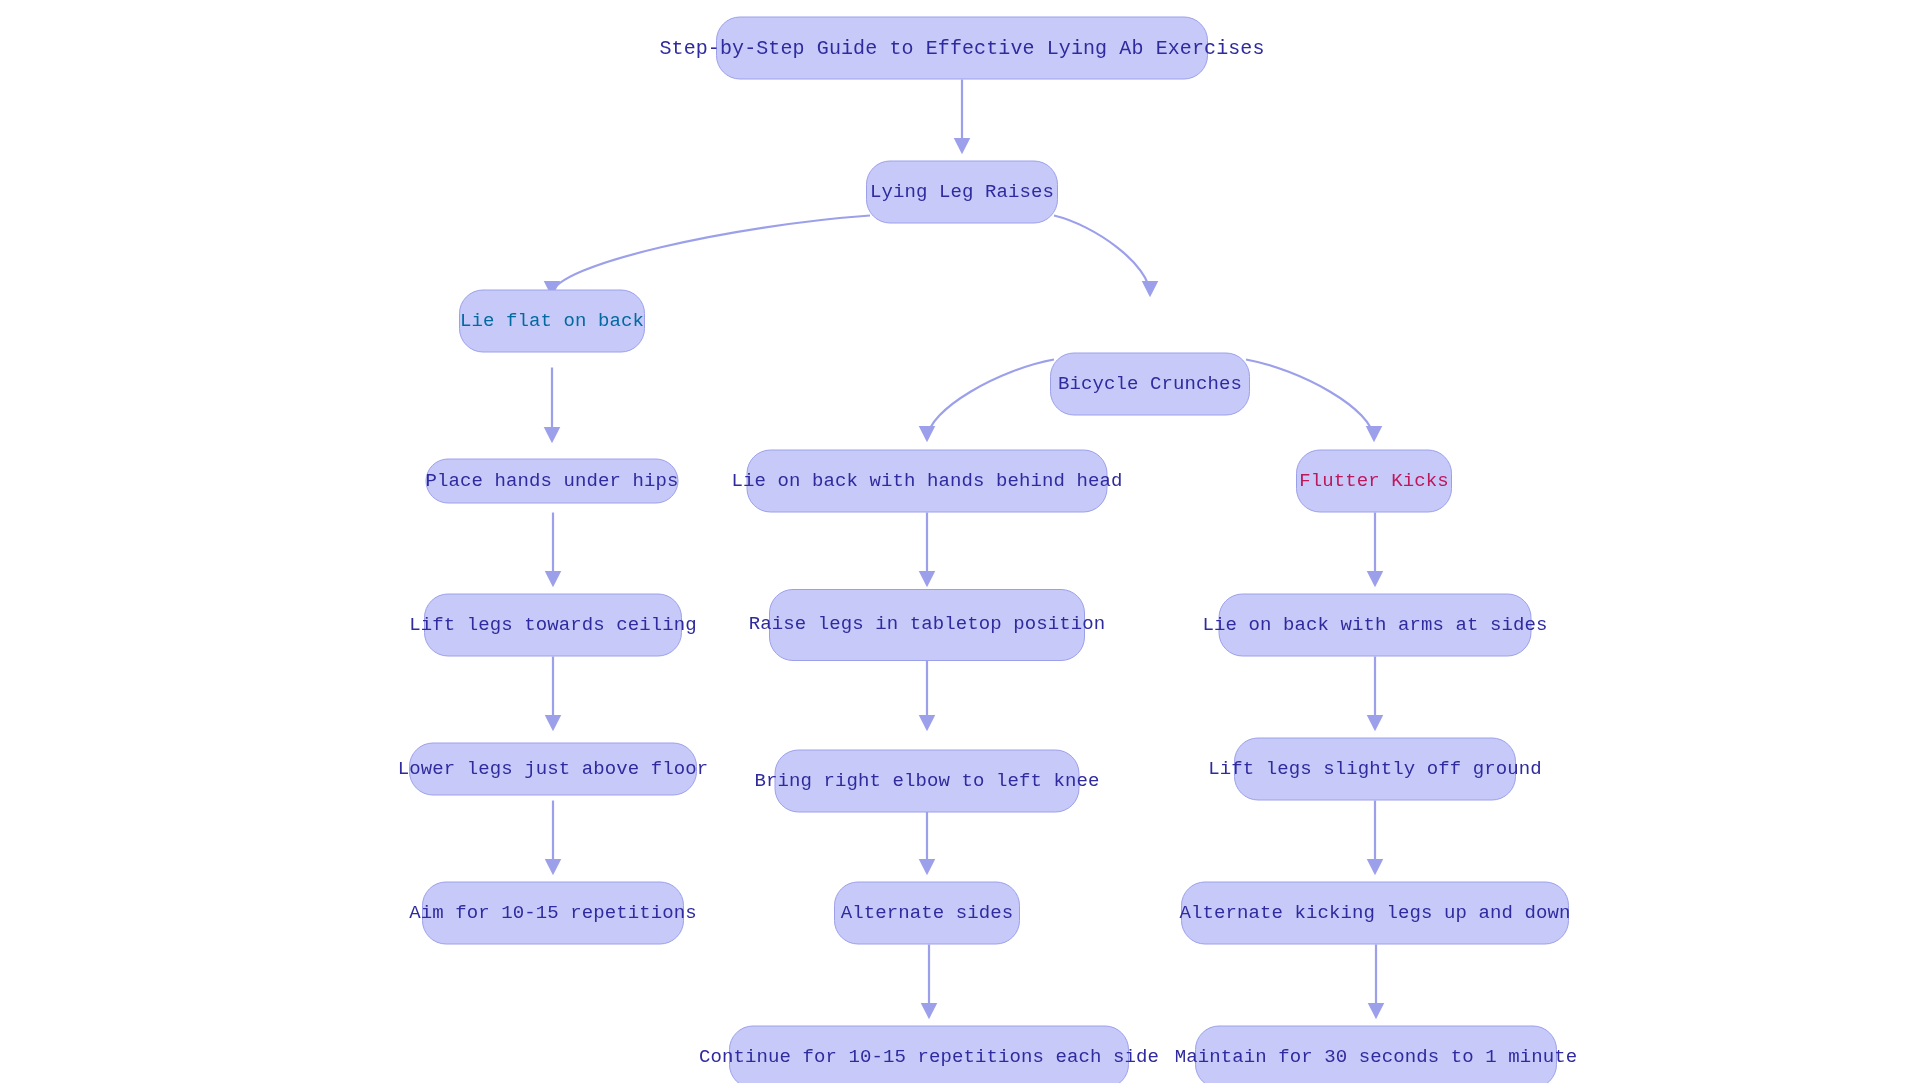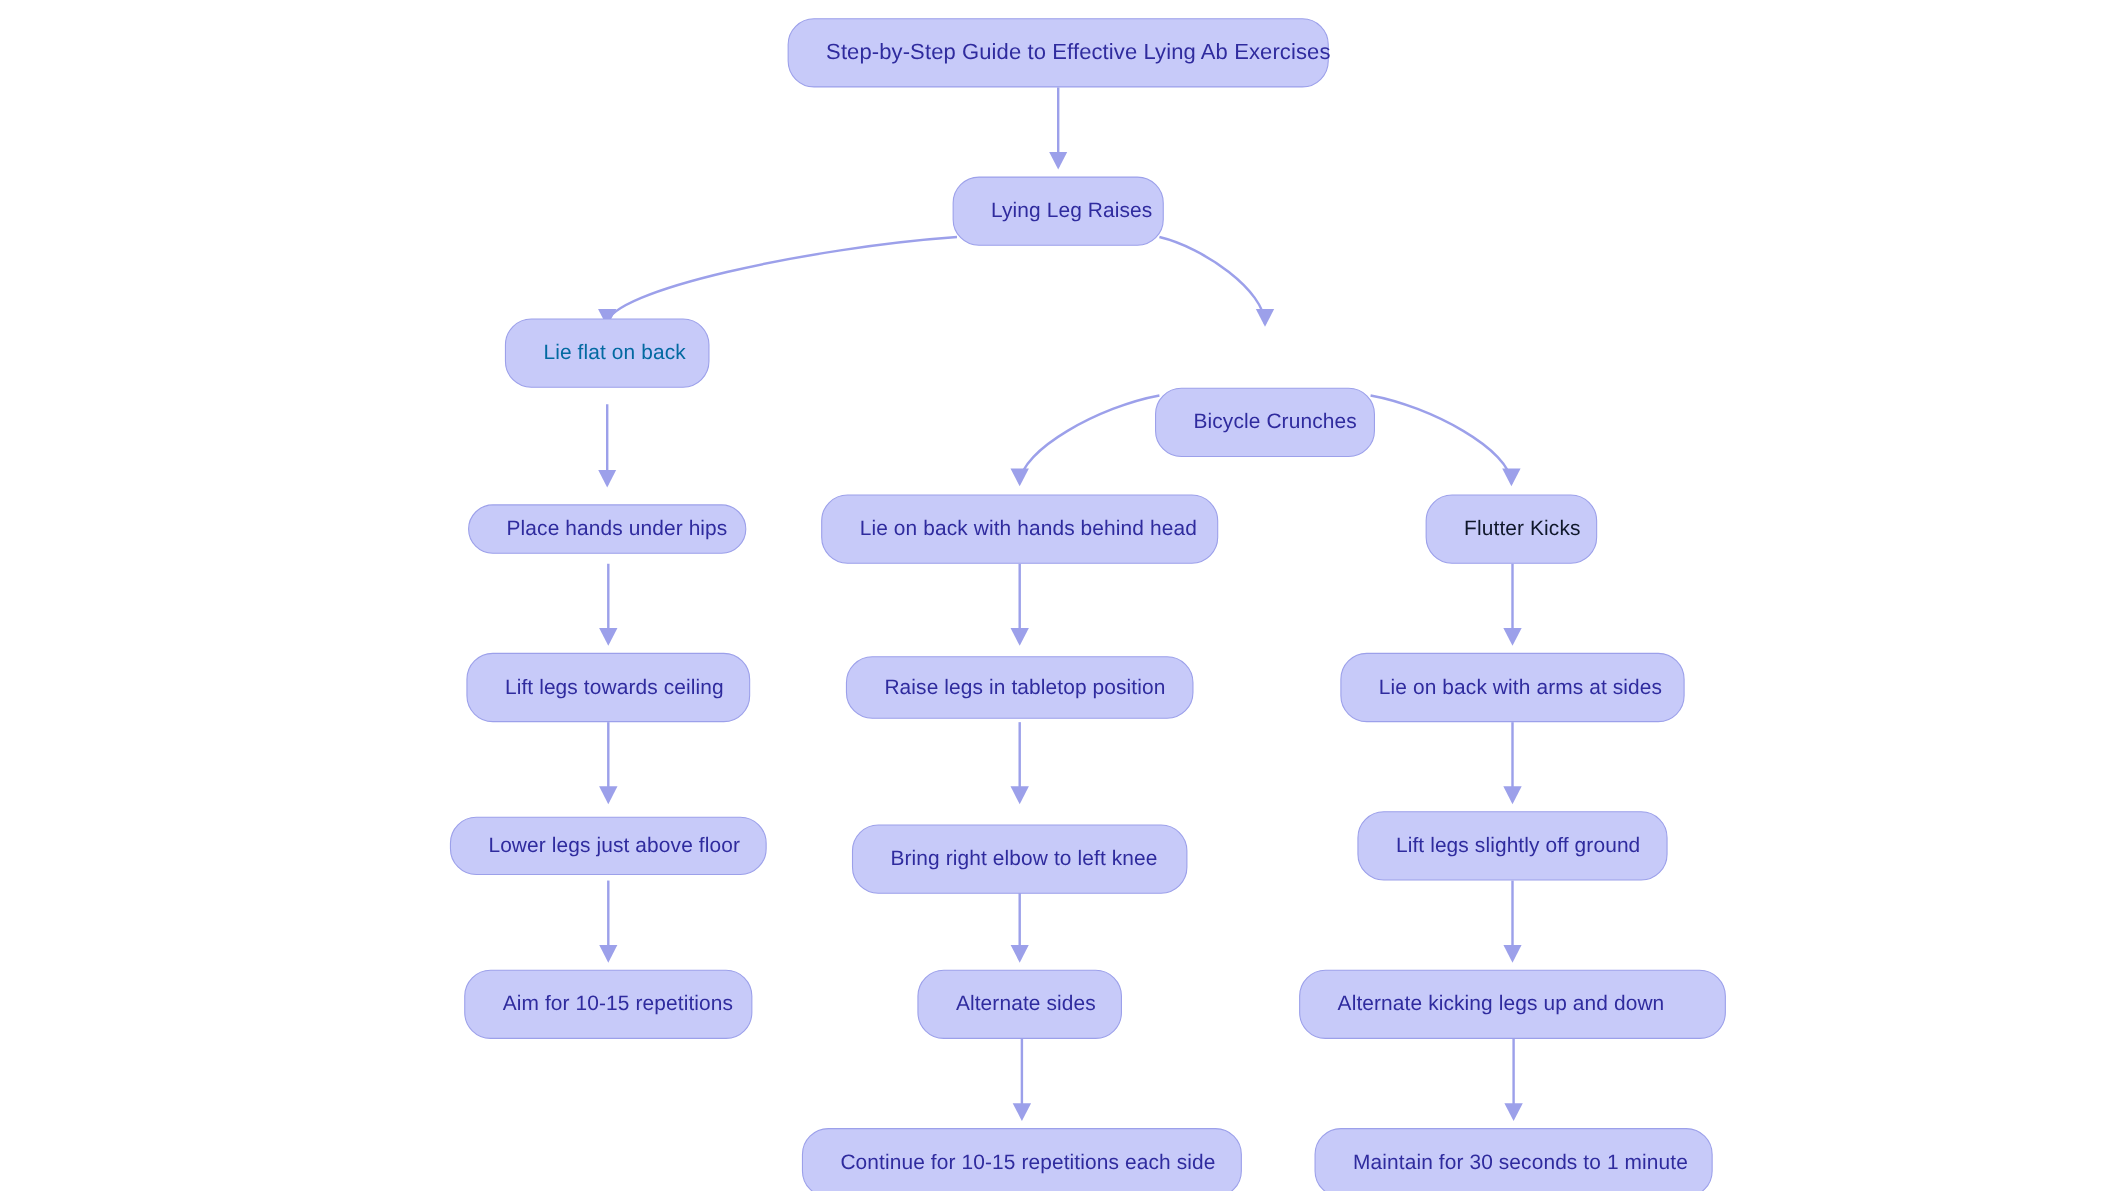--- a/index.html
+++ b/index.html
@@ -24,31 +24,33 @@
     top: 0;
     width: 1920px;
     height: 1083px;
     pointer-events: none;
   }
   .node {
     position: absolute;
     box-sizing: border-box;
     display: flex;
     align-items: center;
+    justify-content: center;
     text-align: center;
     background: #c7caf9;
     border: 1px solid #9ca0ea;
     border-radius: 24px;
     color: #2f2b9e;
     font-size: 19px;
     line-height: 1.25;
     letter-spacing: 0.1px;
-    padding: 0 34px;
+    padding: 0 16px;
     white-space: nowrap;
     transform: translate(-50%, -50%);
+    font-family: Liberation Mono, monospace;
   }
   .node.root {
     font-size: 20px;
   }
 </style>
 </head>
 <body>
 
 <div id="flowchart-root">
   <svg id="edge-layer" viewBox="0 0 1920 1083" xmlns="http://www.w3.org/2000/svg">
@@ -89,27 +91,27 @@
       </div>
       <div class="node" style="left: 1150px; top: 336px; width: 200px; height: 63px; background: rgb(199, 202, 249); border-color: rgb(156, 160, 234); color: rgb(47, 43, 158); margin-top: 48px;">
         <span>Bicycle Crunches</span>
       </div>
       <div class="node" style="left: 552px; top: 481px; width: 253px; height: 45px; background: rgb(199, 202, 249); border-color: rgb(156, 160, 234); color: rgb(47, 43, 158);">
         <span>Place hands under hips</span>
       </div>
       <div class="node" style="left: 927px; top: 481px; width: 361px; height: 63px; background: rgb(199, 202, 249); border-color: rgb(156, 160, 234); color: rgb(47, 43, 158);">
         <span>Lie on back with hands behind head</span>
       </div>
-      <div class="node" style="left: 1374px; top: 481px; width: 156px; height: 63px; background: rgb(199, 202, 249); border-color: rgb(156, 160, 234); color: #0f172a;">
+      <div class="node" style="left: 1374px; top: 481px; width: 156px; height: 63px; background: rgb(199, 202, 249); border-color: rgb(156, 160, 234); color: #be185d;">
         <span>Flutter Kicks</span>
       </div>
       <div class="node" style="left: 553px; top: 625px; width: 258px; height: 63px; background: rgb(199, 202, 249); border-color: rgb(156, 160, 234); color: rgb(47, 43, 158);">
         <span>Lift legs towards ceiling</span>
       </div>
-      <div class="node" style="left: 927px; top: 625px; width: 316px; height: 57px; background: rgb(199, 202, 249); border-color: rgb(156, 160, 234); color: rgb(47, 43, 158);">
+      <div class="node" style="left: 927px; top: 625px; width: 316px; height: 72px; background: rgb(199, 202, 249); border-color: rgb(156, 160, 234); color: rgb(47, 43, 158);">
         <span>Raise legs in tabletop position</span>
       </div>
       <div class="node" style="left: 1375px; top: 625px; width: 313px; height: 63px; background: rgb(199, 202, 249); border-color: rgb(156, 160, 234); color: rgb(47, 43, 158);">
         <span>Lie on back with arms at sides</span>
       </div>
       <div class="node" style="left: 553px; top: 769px; width: 288px; height: 53px; background: rgb(199, 202, 249); border-color: rgb(156, 160, 234); color: rgb(47, 43, 158);">
         <span>Lower legs just above floor</span>
       </div>
       <div class="node" style="left: 927px; top: 769px; width: 305px; height: 63px; background: rgb(199, 202, 249); border-color: rgb(156, 160, 234); color: rgb(47, 43, 158); margin-top: 12px;">
         <span>Bring right elbow to left knee</span>

